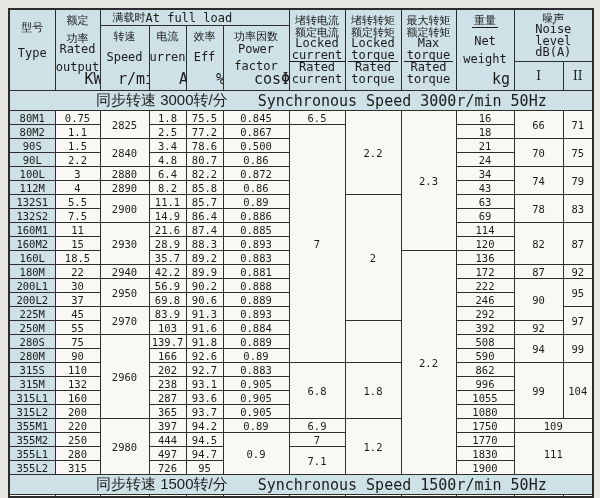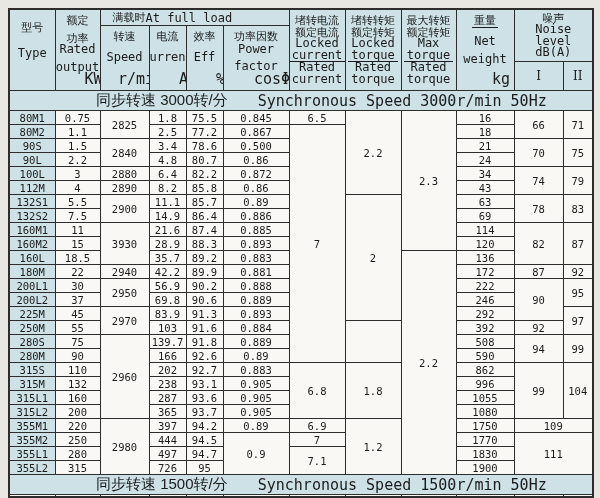--- a/index.html
+++ b/index.html
@@ -258,21 +258,21 @@
           <td class="hd">132S2</td>
           <td>7.5</td>
           <td>14.9</td>
           <td>86.4</td>
           <td>0.886</td>
           <td>69</td>
         </tr>
         <tr class="drow">
           <td class="hd">160M1</td>
           <td>11</td>
-          <td rowspan="3">3930</td>
+          <td rowspan="3">2930</td>
           <td>21.6</td>
           <td>87.4</td>
           <td>0.885</td>
           <td>114</td>
           <td rowspan="3">82</td>
           <td rowspan="3">87</td>
         </tr>
         <tr class="drow">
           <td class="hd">160M2</td>
           <td>15</td>

